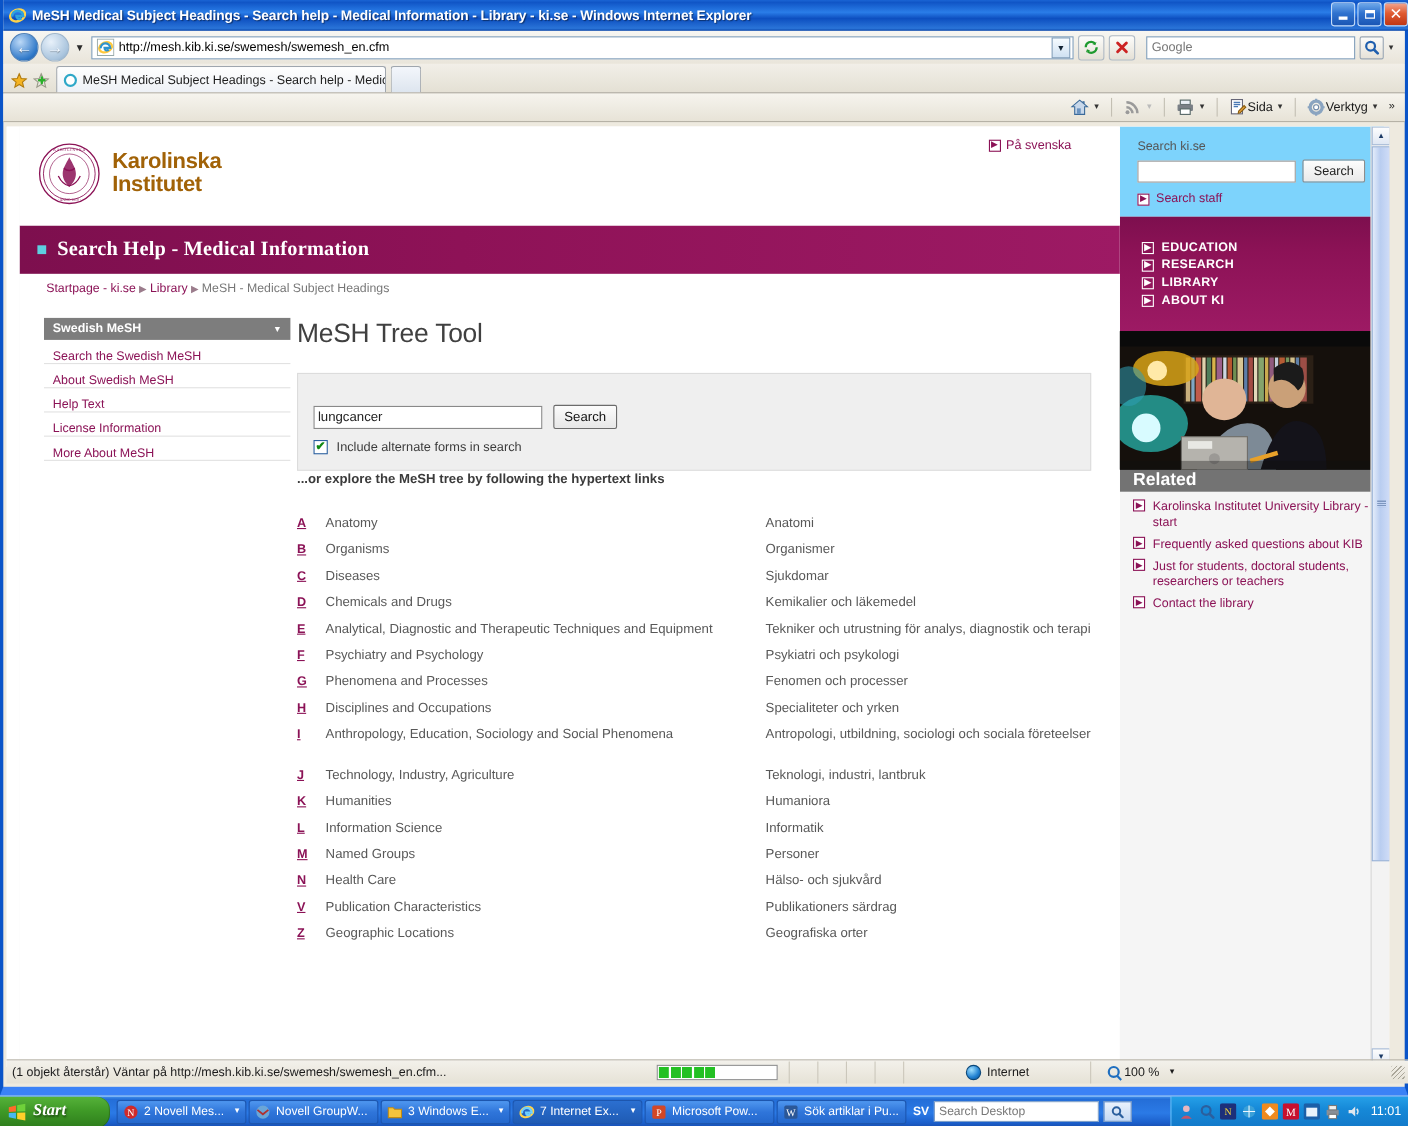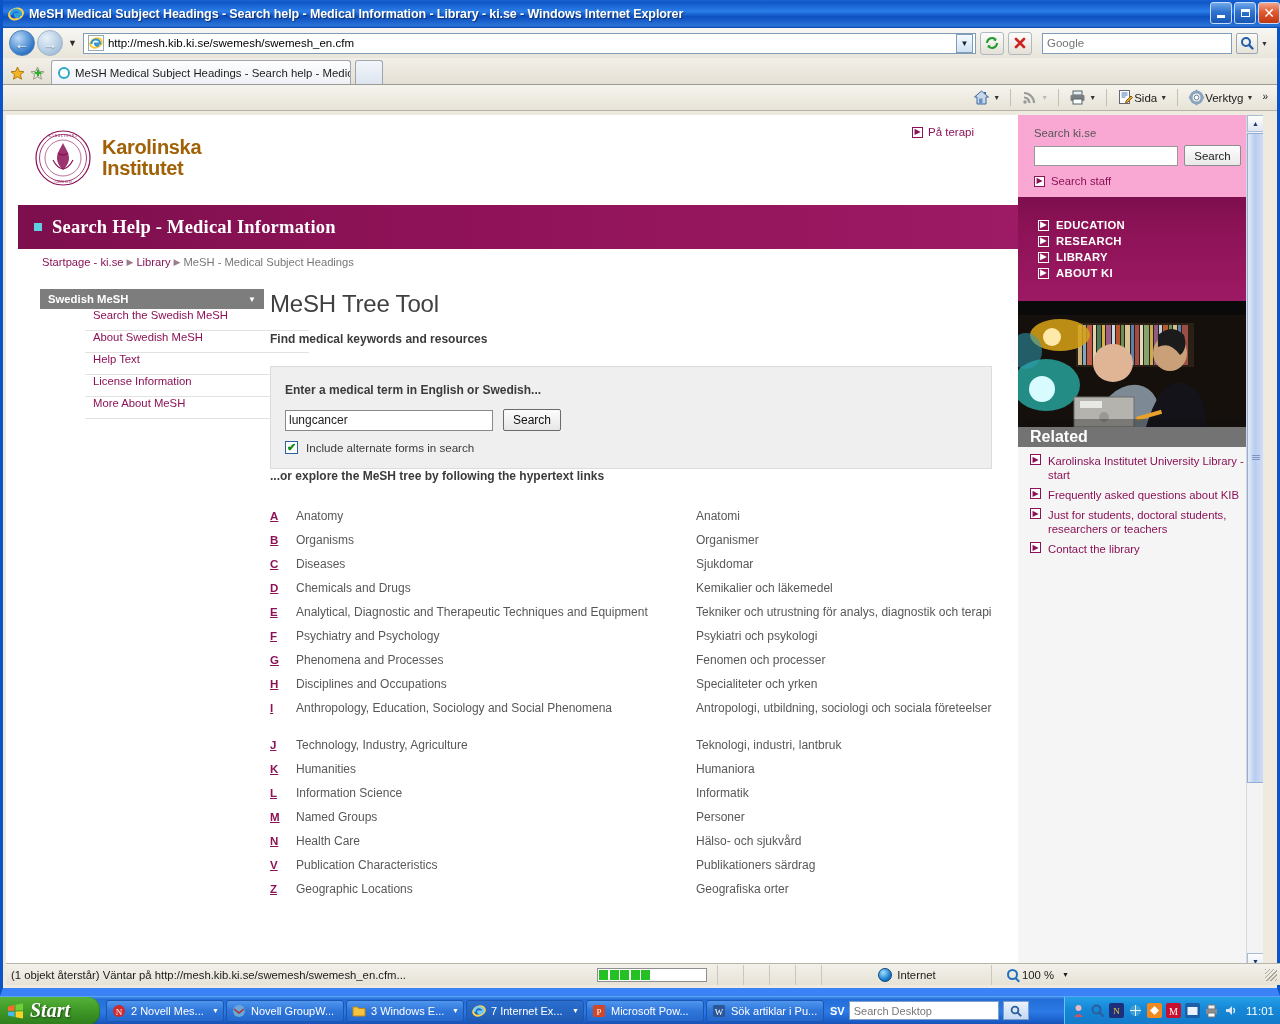--- a/index.html
+++ b/index.html
@@ -187,24 +187,23 @@
 
   .body-wrap { display:flex; background:#fff; min-height: 650px; }
   .left-nav { width: 248px; flex:none; padding: 14px 0 0 22px; }
   .lnav-head {
     background: #7d7d7d; color:#fff; font-size: 11.3px; font-weight: bold;
     height: 20px; display:flex; align-items:center; padding: 0 8px;
     width: 224px;
   }
   .lnav-head .cv { margin-left:auto; font-size:8px; }
   .lnav-item {
-    width: 224px; height: 22px; display:flex; align-items:flex-start;
+    width: 224px; height: 22px; display:flex; align-items:flex-end;
     border-bottom: 1px solid #e2e2e2; font-size: 11.3px; color: #8b1256;
     padding-left: 8px;
-    margin-left: 45px;
   }
 
   .content-col { flex: 1 1 auto; padding: 14px 26px 0 4px; }
   h1.page-title {
     margin: 0 0 0 0; font-size: 24px; font-weight: normal; color: #404040;
     letter-spacing: -0.2px; line-height: 30px;
   }
   .subtitle { margin-top: 13px; font-size: 12px; color:#3b3b3b; font-weight: bold; }
 
   .tool-panel {
@@ -238,21 +237,21 @@
   td.tcol-letter a {
     color: #8b1256; text-decoration: underline; font-weight: bold; font-size: 11.5px;
   }
   td.tcol-en { width: 400px; padding-right: 14px; }
   td.tcol-en a { color:#585858; text-decoration:none; }
   td.tcol-sv { color:#585858; }
   tr.gap td { padding-bottom: 0; height: 13px; }
 
   
   .right-col { width: 240px; flex: none; background: #f5f5f5; }
-  .rc-search { background: #f9a8d4; padding: 12px 12px 10px 16px; }
+  .rc-search { background: #7dd3fc; padding: 12px 12px 10px 16px; }
   .rc-search .lab { font-size: 11.3px; color: #555; }
   .rc-search .row { margin-top: 6px; display: flex; gap: 6px; align-items: center; }
   .rc-search input {
     width: 144px; height: 20px; border: 1px solid #9a9a9a; background:#fff;
     font-family:"Liberation Sans",sans-serif; font-size:11.5px;
   }
   .rc-search .sbtn {
     height: 21px; width: 57px; border: 1px solid #8d8d8d; border-radius:2px;
     background: linear-gradient(to bottom,#fdfdfd,#e9e9e9);
     font-size: 11.5px; color:#222; font-family:"Liberation Sans",sans-serif;
@@ -334,21 +333,21 @@
   }
   .startbtn {
     height:28px; width:100px;
     background: linear-gradient(to bottom,#56b23a 0%,#3f9a27 45%,#2e7d1c 100%);
     border-radius: 0 12px 12px 0;
     display:flex;align-items:center;gap:6px;padding-left:7px;
     box-shadow: inset -1px 0 0 rgba(0,0,0,.2);
   }
   .startbtn .flag { width:17px;height:16px;flex:none; }
   .startbtn .lbl {
-    color:#fff;font-size:20px;font-style:italic;font-weight:bold;
+    color:#fff;font-size:15px;font-style:italic;font-weight:bold;
     font-family:"Liberation Serif", serif; text-shadow:1px 1px 2px rgba(0,0,0,.5);
   }
   .tasks { display:flex; align-items:center; gap:2px; margin-left:6px; }
   .task {
     height:22px; min-width:118px; max-width:130px; display:flex;align-items:center; gap:5px;
     padding: 0 4px 0 5px; border-radius:3px;
     background: linear-gradient(to bottom,#4f97ef,#2f75da 50%,#2468cd);
     border:1px solid #1d56ae;
     color:#fff; font-size:11px; white-space:nowrap; overflow:hidden;
   }
@@ -532,21 +531,21 @@
                 </g>
               </svg>
             </span>
             <span class="ki-word">
               <span>Karolinska</span><br>
               <span>Institutet</span>
             </span>
           </div>
           <div class="pasvenska">
             <span class="arrowsq">▶</span>
-            <span>På terapi</span>
+            <span>På svenska</span>
           </div>
         </div>
 
         <div class="section-band">
           <span class="sq"></span>
           <span class="t">Search Help - Medical Information</span>
         </div>
 
         <div class="breadcrumb">
           <a href="#">Startpage - ki.se</a>
@@ -575,24 +574,22 @@
             <div class="lnav-item">
               <span>License Information</span>
             </div>
             <div class="lnav-item">
               <span>More About MeSH</span>
             </div>
           </div>
 
           <div class="content-col">
             <h1 class="page-title">MeSH Tree Tool</h1>
-            <div class="subtitle">Find medical keywords and resources</div>
 
             <div class="tool-panel">
-              <div class="tp-label">Enter a medical term in English or Swedish...</div>
               <div class="tp-row">
                 <input class="tp-input" type="text" value="lungcancer" style="">
                 <button class="tp-btn">Search</button>
               </div>
               <div class="cb-row">
                 <span class="cbox">
                     <span class="tick">✔</span>
                   </span>
                 <span class="cb-label">Include alternate forms in search</span>
               </div>

